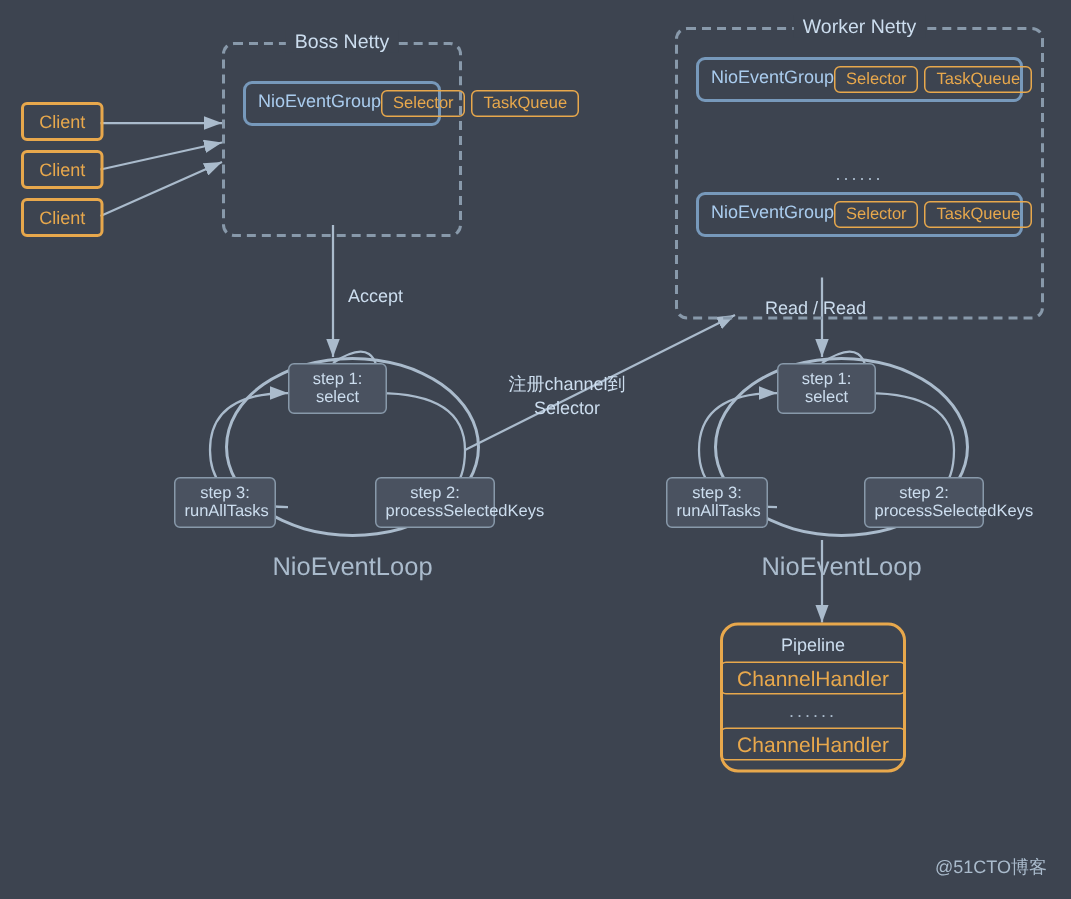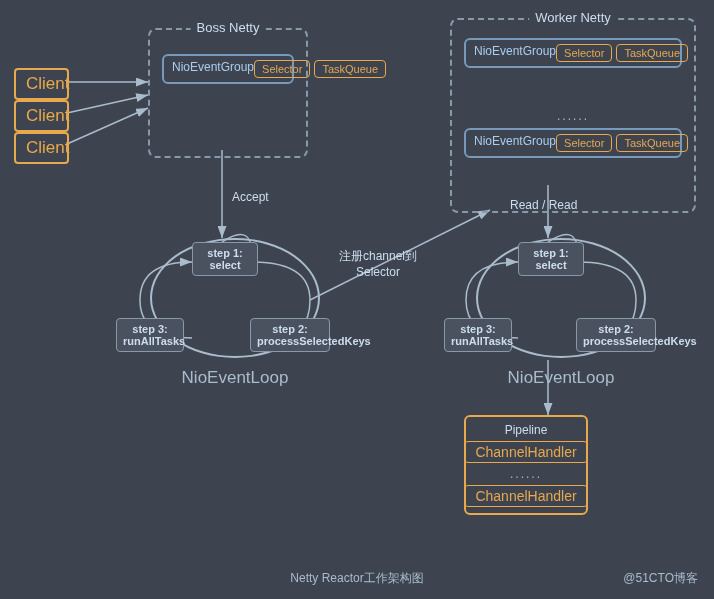--- a/index.html
+++ b/index.html
@@ -18,21 +18,21 @@
       position: relative;
     }
 
     
     .client-box {
       position: absolute;
       border: 2px solid #e8a84c;
       border-radius: 4px;
       background: transparent;
       color: #e8a84c;
-      font-size: 17px;
+      font-size: 12px;
       padding: 4px 10px;
       text-align: center;
     }
 
     
     .dashed-group {
       position: absolute;
       border: 2px dashed #8899aa;
       border-radius: 8px;
       color: #ccddee;
@@ -101,21 +101,20 @@
     
     .step-box {
       position: absolute;
       border: 1.5px solid #8899aa;
       border-radius: 4px;
       background: #4a5260;
       color: #ccddee;
       font-size: 11px;
       text-align: center;
       padding: 4px 6px;
-      font-weight: bold;
     }
 
     
     .pipeline-box {
       position: absolute;
       border: 2px solid #e8a84c;
       border-radius: 6px;
       background: transparent;
       display: flex;
       flex-direction: column;
@@ -319,28 +318,25 @@
   <div class="step-box" style="left:576px; top:318px; width:80px;">
     <span style="white-space:pre-line;">step 2:
 processSelectedKeys</span>
   </div>
 
   <div class="step-box" style="left:444px; top:318px; width:68px;">
     <span style="white-space:pre-line;">step 3:
 runAllTasks</span>
   </div>
 
-  <div class="pipeline-box" style="left:464px; top:415px; width:124px;">
+  <div class="pipeline-box" style="left:480px; top:415px; width:124px;border-radius:12px;">
     <span class="pipeline-label">Pipeline</span>
     <span class="channel-handler-tag">ChannelHandler</span>
     <span class="dots-text">......</span>
     <span class="channel-handler-tag">ChannelHandler</span>
   </div>
 
-  <div class="footer-center">
-    <span>Netty Reactor工作架构图</span>
-  </div>
 
   <div class="footer-right">
     <span>@51CTO博客</span>
   </div>
 
 </div>
 
 </body></html>

